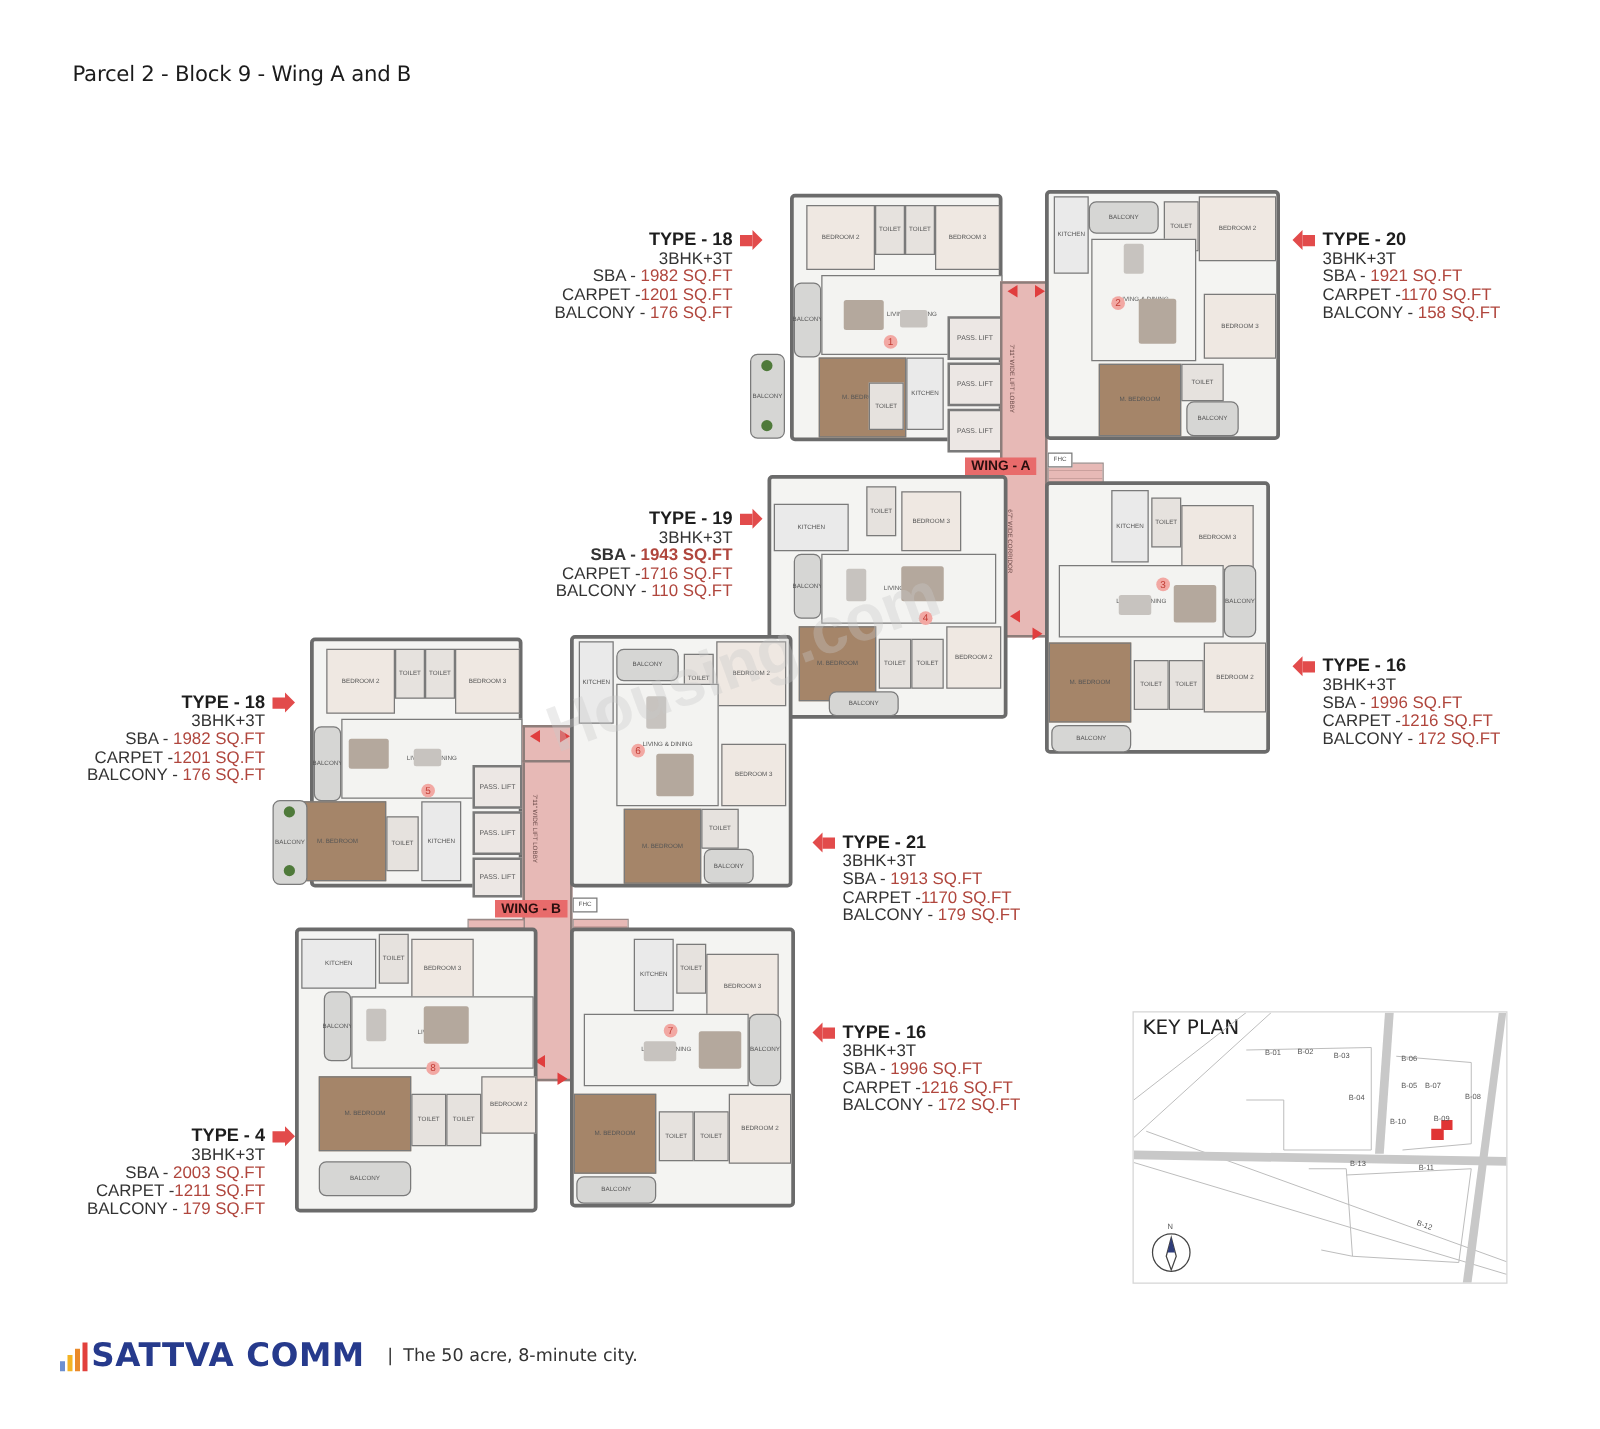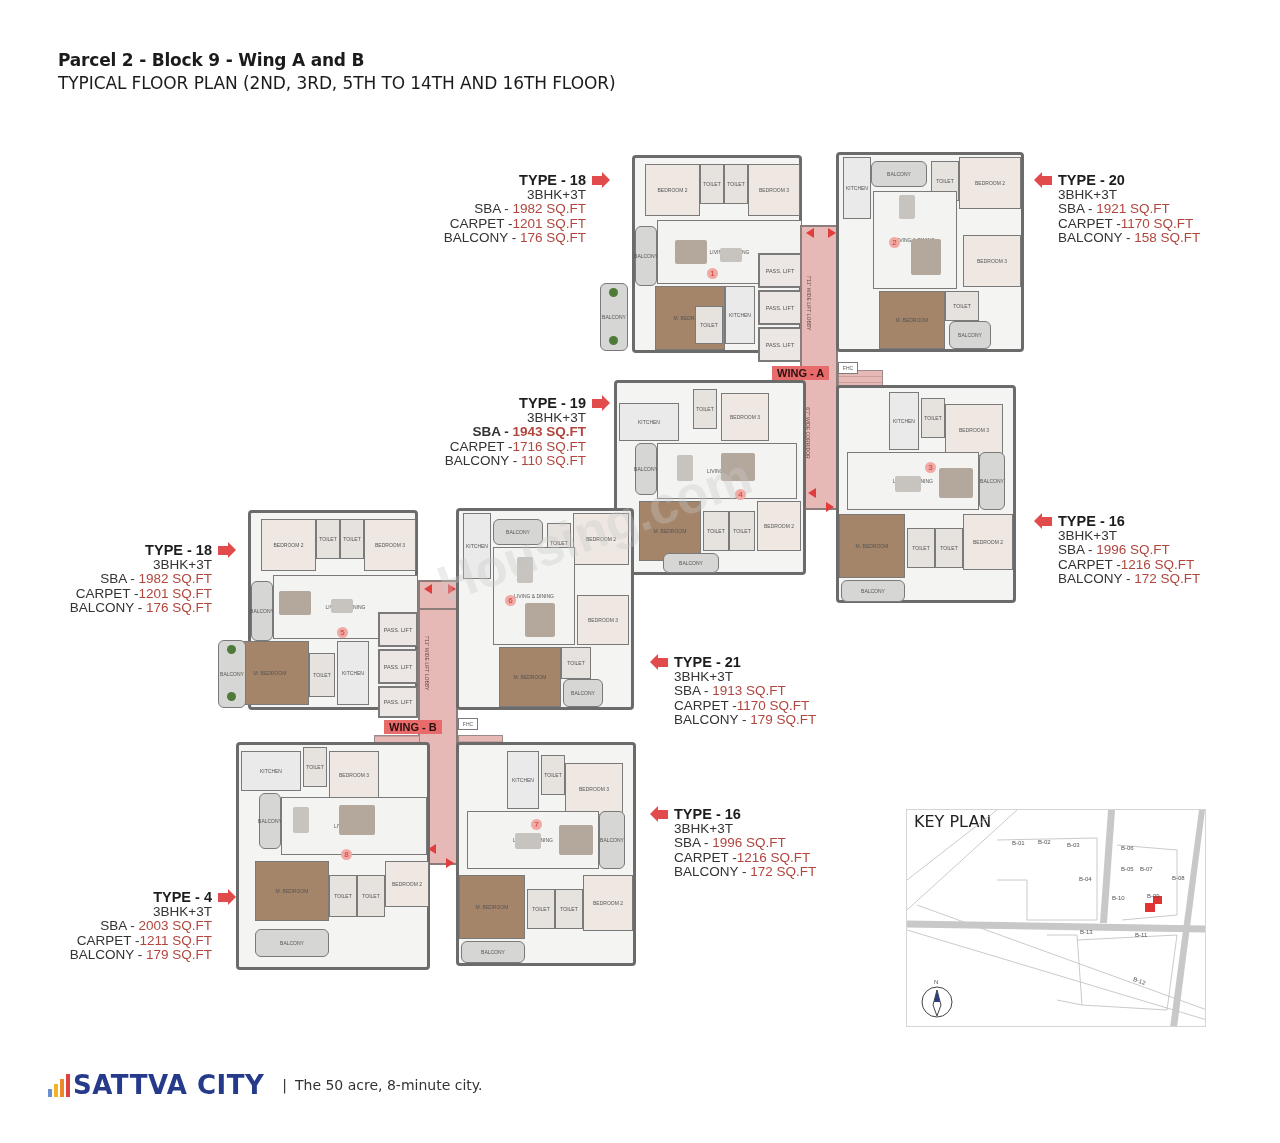--- a/index.html
+++ b/index.html
@@ -1,22 +1,22 @@
 <!DOCTYPE html>
 <html><head>
 <meta charset="utf-8">
 <style>
   html, body { margin:0; padding:0; background:#ffffff; }
   body { width:1280px; height:1143px; position:relative; overflow:hidden; font-family:"Liberation Sans", sans-serif; color:#222; }
   .hdr { position:absolute; left:58px; top:50px; }
-  .hdr .t1 { font-family:"DejaVu Sans", sans-serif; font-weight:bold; font-size:17px; color:#1b1b1b; letter-spacing:-0.2px; }
+  .hdr .t1 { font-family:"DejaVu Sans", sans-serif; font-weight:normal; font-size:17px; color:#1b1b1b; letter-spacing:-0.2px; }
   .hdr .t2 { font-family:"DejaVu Sans", sans-serif; font-size:17px; color:#1b1b1b; margin-top:3px; letter-spacing:-0.1px; }
 
   
-  .spec { position:absolute; font-size:13.5px; line-height:14.5px; color:#333; }
+  .spec { position:absolute; font-size:13.5px; line-height:14.5px; color:#333;margin-top:12px; }
   .spec.right { text-align:right; }
   .spec.left { text-align:left; }
   .spec .type { font-weight:bold; font-size:14.5px; color:#1d1d1d; display:flex; align-items:center; gap:6px; }
   .spec.right .type { justify-content:flex-end; }
   .spec .val { color:#b0463d; }
   .arrow-r { width:10px; height:9px; background:#e24b4b; position:relative; display:inline-block; margin-right:8px; }
   .arrow-r::after { content:""; position:absolute; right:-8px; top:-4px; border-left:8px solid #e24b4b; border-top:8.5px solid transparent; border-bottom:8.5px solid transparent; }
   .arrow-l { width:10px; height:9px; background:#e24b4b; position:relative; display:inline-block; margin-left:8px; }
   .arrow-l::before { content:""; position:absolute; left:-8px; top:-4px; border-right:8px solid #e24b4b; border-top:8.5px solid transparent; border-bottom:8.5px solid transparent; }
 
@@ -53,21 +53,20 @@
   .bars span { display:block; width:4px; }
   .brand { font-family:"DejaVu Sans", sans-serif; font-weight:bold; font-size:26px; color:#263a8c; letter-spacing:0.5px; }
   .tag { font-family:"DejaVu Sans", sans-serif; font-size:14px; color:#333; margin-left:18px; }
   .tag .sep { margin-right:8px; }
 </style>
 </head>
 <body>
 
 <div class="hdr">
   <div class="t1">Parcel 2 - Block 9 - Wing A and B</div>
-  <div class="t2">TYPICAL FLOOR PLAN (2ND, 3RD, 5TH TO 14TH AND 16TH FLOOR)</div>
 </div>
 
 <div class="spec right" style="left:420px; top:173px; width:190px;">
   <div class="type">
       <span>TYPE - 18</span>
       <span class="arrow-r"></span>
     </div>
   <div style="padding-right:24px;">3BHK+3T</div>
   <div style="padding-right:24px;"><span>SBA - </span><span class="val">1982 SQ.FT</span></div>
   <div style="padding-right:24px;"><span>CARPET -</span><span class="val">1201 SQ.FT</span></div>
@@ -261,21 +260,21 @@
   <div class="lift" style="left:378px; top:686px; width:40px; height:32px;">PASS. LIFT</div>
 
   <div class="core" style="left:418px; top:580px; width:40px; height:285px;"></div>
   <div class="core" style="left:418px; top:580px; width:90px; height:30px; border-right:none;"></div>
   <div class="corr-label" style="left:400px; top:660px;">7'11" WIDE LIFT LOBBY</div>
   <div class="corr-label" style="left:400px; top:790px;">6'7" WIDE CORRIDOR</div>
   <div class="stairs" style="left:374px; top:735px; width:46px; height:80px;"></div>
   <div class="stairs" style="left:458px; top:735px; width:45px; height:85px;"></div>
   <div class="room" style="left:374px; top:816px; width:46px; height:14px;">COMM.</div>
   <div class="room" style="left:458px; top:718px; width:20px; height:12px; background:#fff;">FHC</div>
-  <div class="wing-tag" style="left:384px; top:720px;">WING - B</div>
+  <div class="wing-tag" style="left:396px; top:720px;">WING - B</div>
   <div class="tri-l" style="left:424px; top:584px;"></div>
   <div class="tri-r" style="left:448px; top:584px;"></div>
   <div class="tri-l" style="left:428px; top:844px;"></div>
   <div class="tri-r" style="left:446px; top:858px;"></div>
 
   <div class="lift" style="left:460px; top:610px; width:38px; height:24px; background:#fff;">ELEC.</div>
   <div class="lift" style="left:460px; top:638px; width:38px; height:45px;">FIRE LIFT</div>
 
   <div class="unit" style="left:456px; top:508px; width:178px; height:202px;">
     <div class="room kit" style="left:4px; top:2px; width:28px; height:66px;">KITCHEN</div>
@@ -365,17 +364,17 @@
   <div class="kp-lbl" style="left:27px; top:169px; font-size:6px;">N</div>
 </div>
 
 <div class="footer">
   <div class="bars">
     <span style="height:8px; background:#6c8fd0;"></span>
     <span style="height:13px; background:#f3b324;"></span>
     <span style="height:18px; background:#ea8a2a;"></span>
     <span style="height:23px; background:#e2403c;"></span>
   </div>
-  <div class="brand">SATTVA CITY</div>
+  <div class="brand">SATTVA COMM</div>
   <div class="tag">
     <span class="sep">|</span><span>The 50 acre, 8-minute city.</span>
   </div>
 </div>
 
 </body></html>

